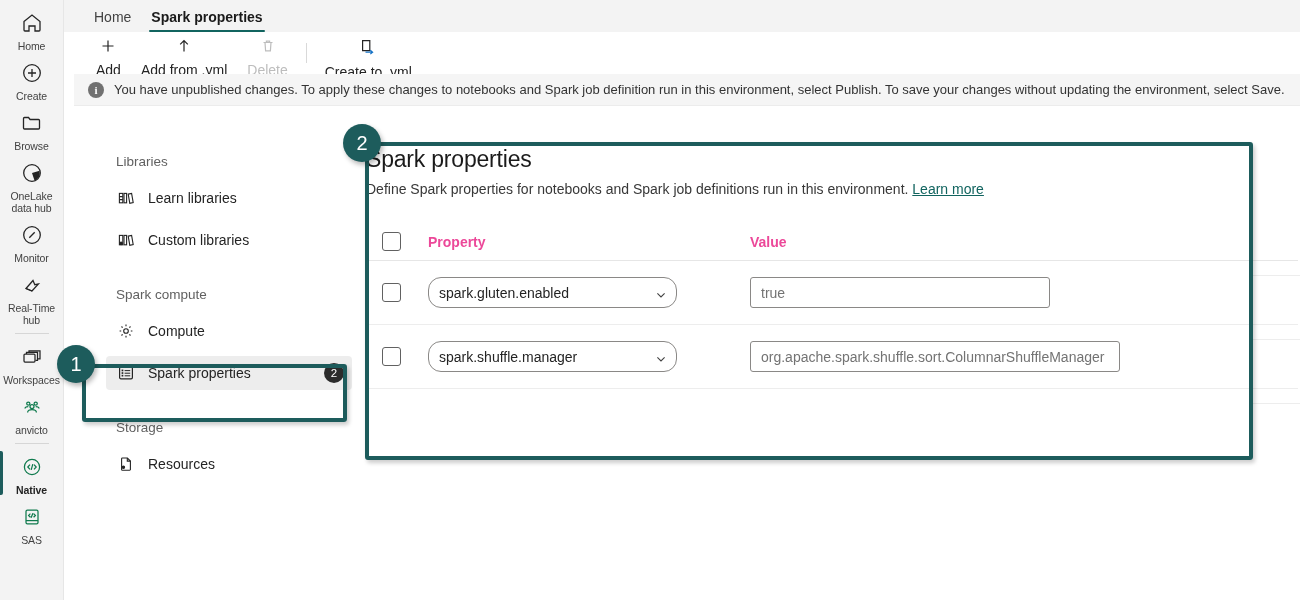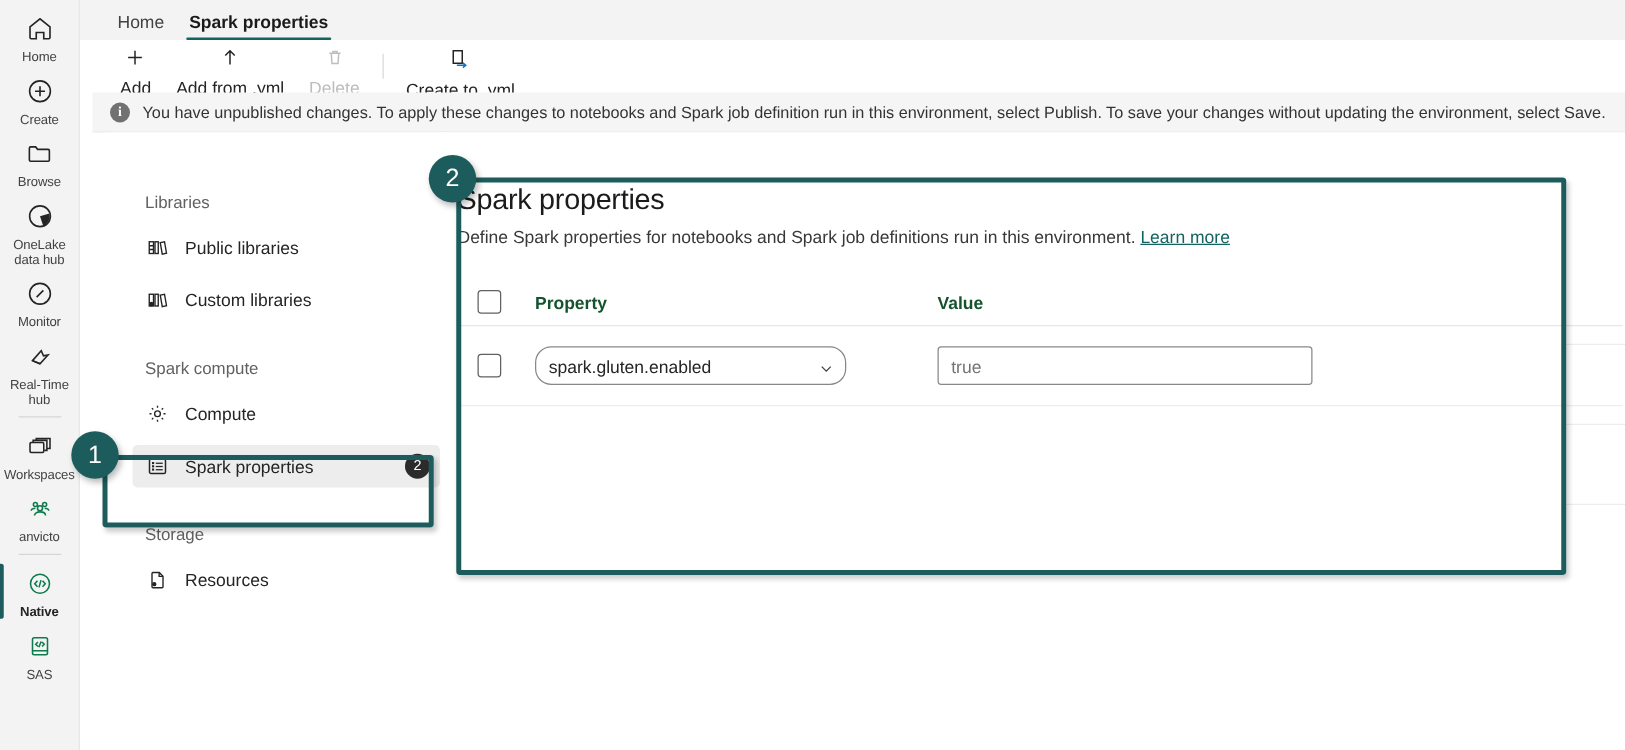--- a/index.html
+++ b/index.html
@@ -123,21 +123,21 @@
   #main-h1 { font-size: 23px; font-weight: normal; color: #1b1b1b; margin: 0 0 8px 0; letter-spacing: -0.2px; }
   #main-sub { font-size: 14px; color: #383838; margin: 0 0 34px 0; }
   #main-sub a { color: #11645f; text-decoration: underline; cursor: pointer; }
 
   
   .tbl { width: 932px; }
   .tbl-head {
     display: flex; align-items: center; height: 30px;
     border-bottom: 1px solid #e6e6e6; padding-bottom: 8px;
   }
-  .th { font-size: 14px; font-weight: bold; color: #14532d; }
+  .th { font-size: 14px; font-weight: bold; color: #ec4899; }
   .cell-chk { width: 62px; display: flex; align-items: center; padding-left: 16px; flex: 0 0 auto; }
   .cell-prop { width: 322px; flex: 0 0 auto; }
   .cell-val { flex: 1 1 auto; }
   .chk {
     width: 19px; height: 19px; border: 1px solid #616161; border-radius: 3px; background: #fff;
     cursor: pointer;
   }
   .tbl-row {
     display: flex; align-items: center; height: 64px;
     border-bottom: 1px solid #ededed;
@@ -355,21 +355,21 @@
 
     <div class="nav-item">
       <span class="nav-ico">
         <svg width="18" height="18" viewBox="0 0 18 18" fill="none" stroke="#242424" stroke-width="1.1">
           <rect x="2.4" y="4.4" width="3.4" height="9.4"></rect>
           <rect x="7" y="4.4" width="2.6" height="9.4"></rect>
           <path d="M11.2 5.1 14.6 4.4l1.6 9.2-3.4.7z"></path>
           <path d="M2.4 7.6h3.4M2.4 10.6h3.4"></path>
         </svg>
       </span>
-      <span class="nav-label">Public libraries</span>
+      <span class="nav-label">Learn libraries</span>
     </div>
 
     <div class="nav-item">
       <span class="nav-ico">
         <svg width="18" height="18" viewBox="0 0 18 18" fill="none" stroke="#242424" stroke-width="1.1">
           <rect x="2.4" y="4.4" width="3.4" height="9.4"></rect>
           <rect x="7" y="4.4" width="2.6" height="9.4"></rect>
           <path d="M11.2 5.1 14.6 4.4l1.6 9.2-3.4.7z"></path>
           <circle cx="4.1" cy="12.3" r="1.3" fill="#242424"></circle>
         </svg>
@@ -455,20 +455,40 @@
             </span>
           </div>
         </div>
         <div class="cell-val">
           <div class="txtin w1">
             <span>true</span>
           </div>
         </div>
       </div>
 
+      <div class="tbl-row">
+        <div class="cell-chk">
+          <span class="chk"></span>
+        </div>
+        <div class="cell-prop">
+          <div class="sel">
+            <span>spark.shuffle.manager</span>
+            <span class="chev">
+              <svg width="12" height="12" viewBox="0 0 12 12" fill="none" stroke="#424242" stroke-width="1.1">
+                  <path d="M2.4 4.3 6 7.9l3.6-3.6"></path>
+                </svg>
+            </span>
+          </div>
+        </div>
+        <div class="cell-val">
+          <div class="txtin w2">
+            <span>org.apache.spark.shuffle.sort.ColumnarShuffleManager</span>
+          </div>
+        </div>
+      </div>
 
     </div>
   </div>
 
   <div class="rowline-ext" style="top:275px"></div>
   <div class="rowline-ext" style="top:339px"></div>
   <div class="rowline-ext" style="top:403px"></div>
 
   <div class="anno-box" id="anno-box-1"></div>
   <div class="anno-box" id="anno-box-2"></div>

